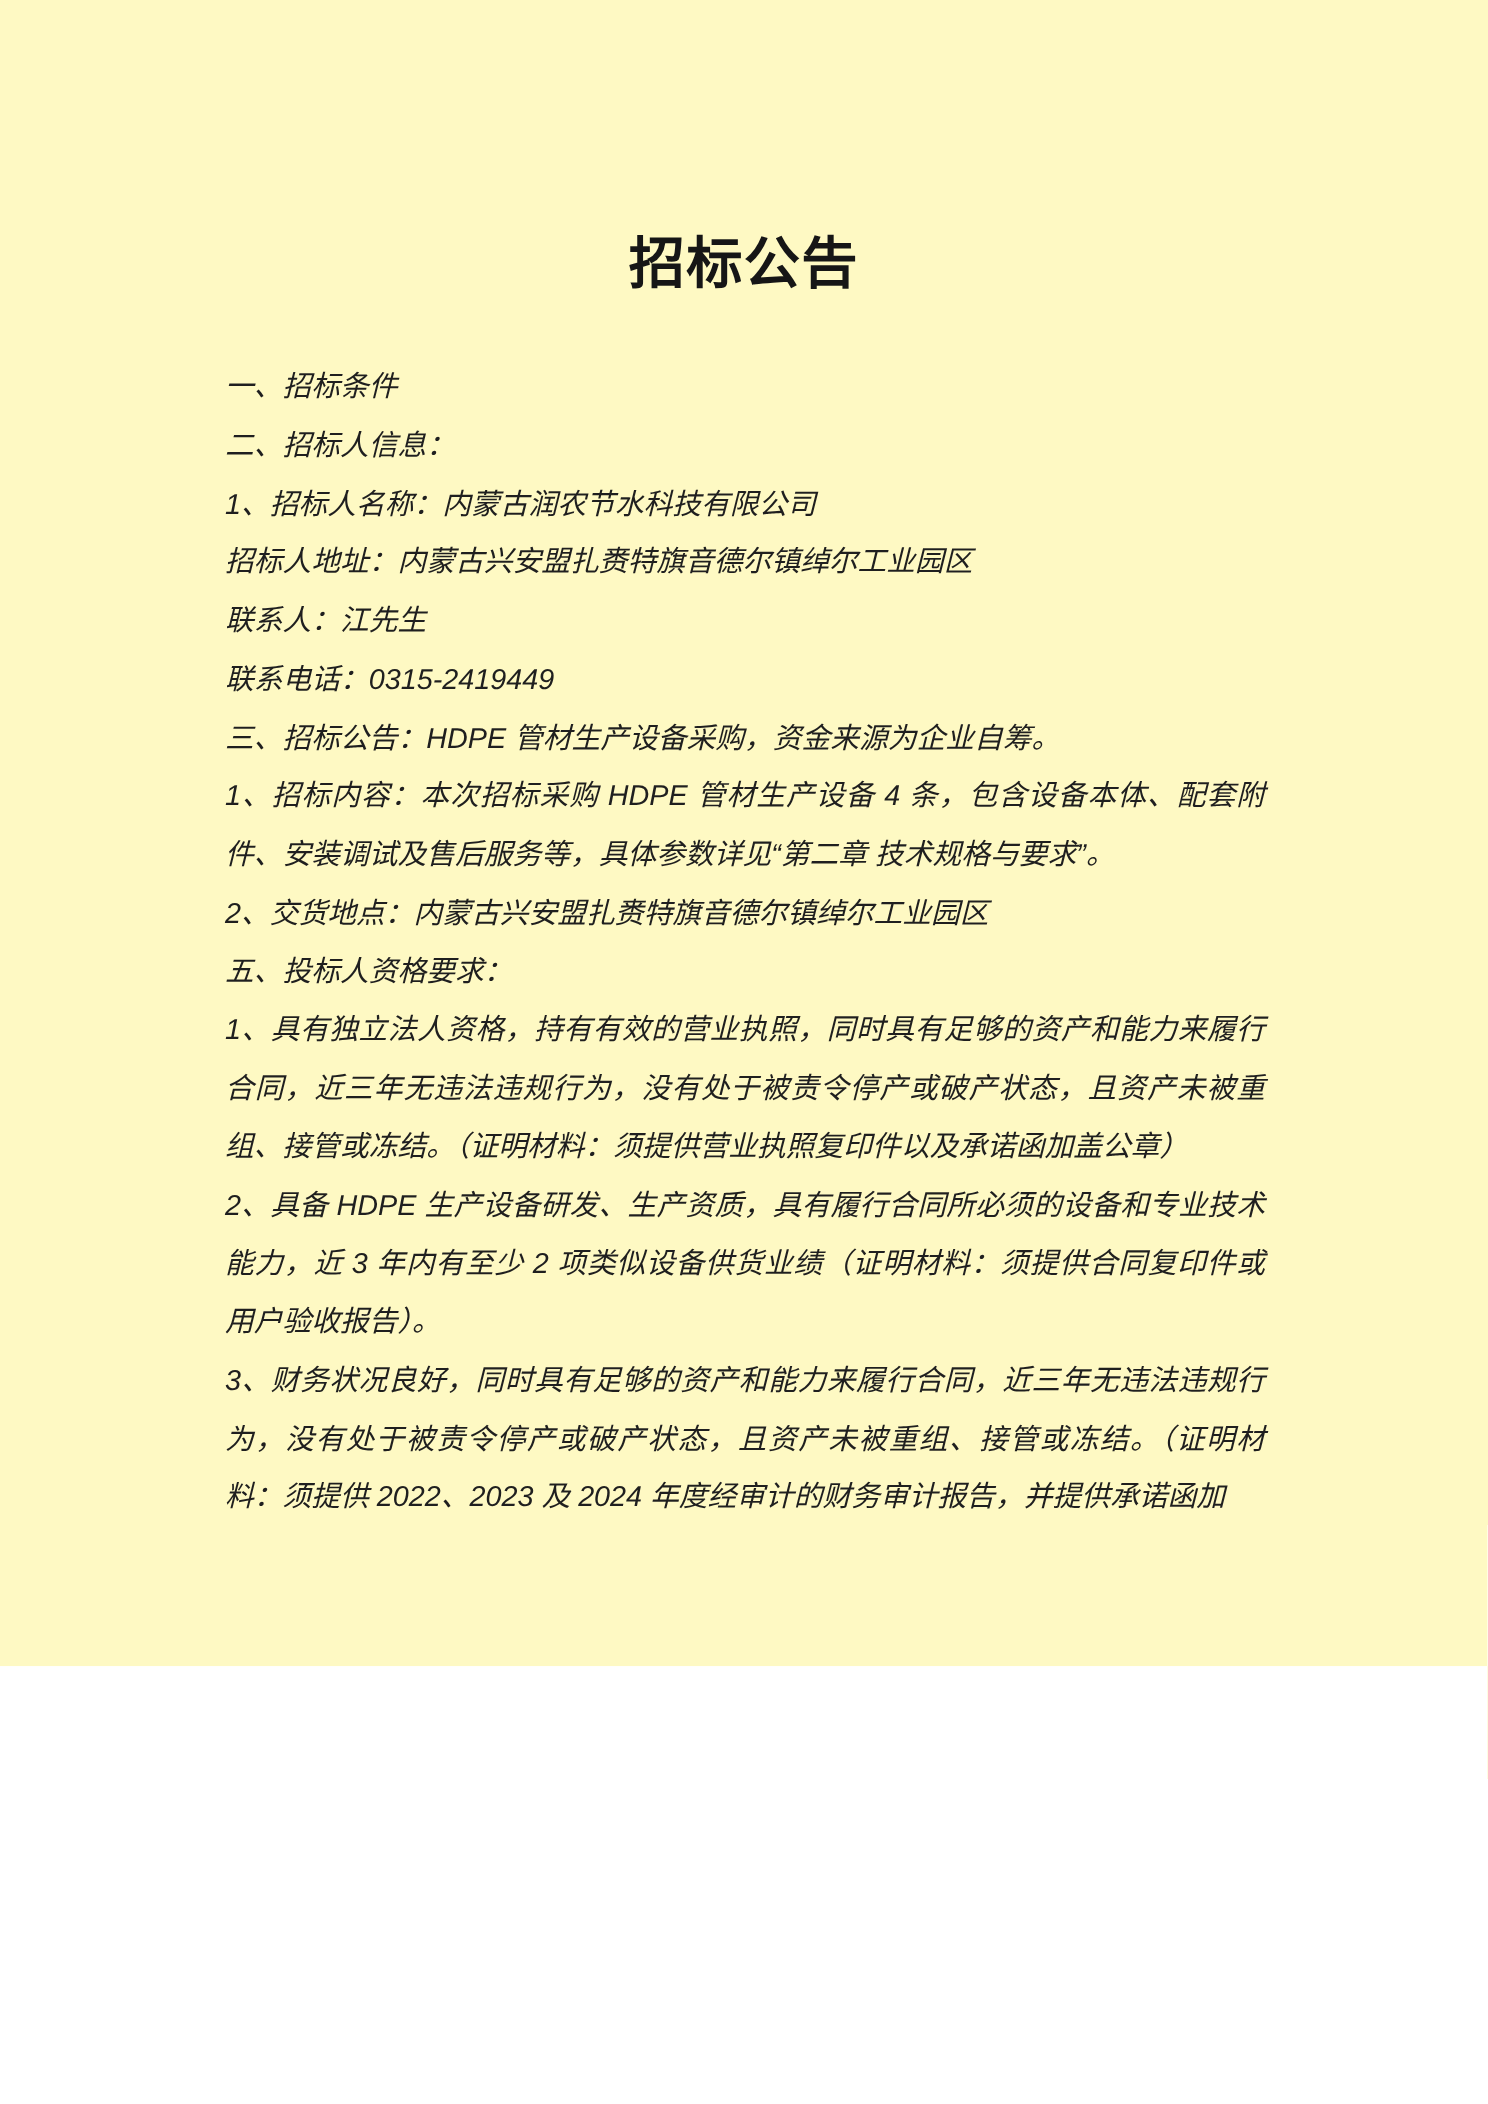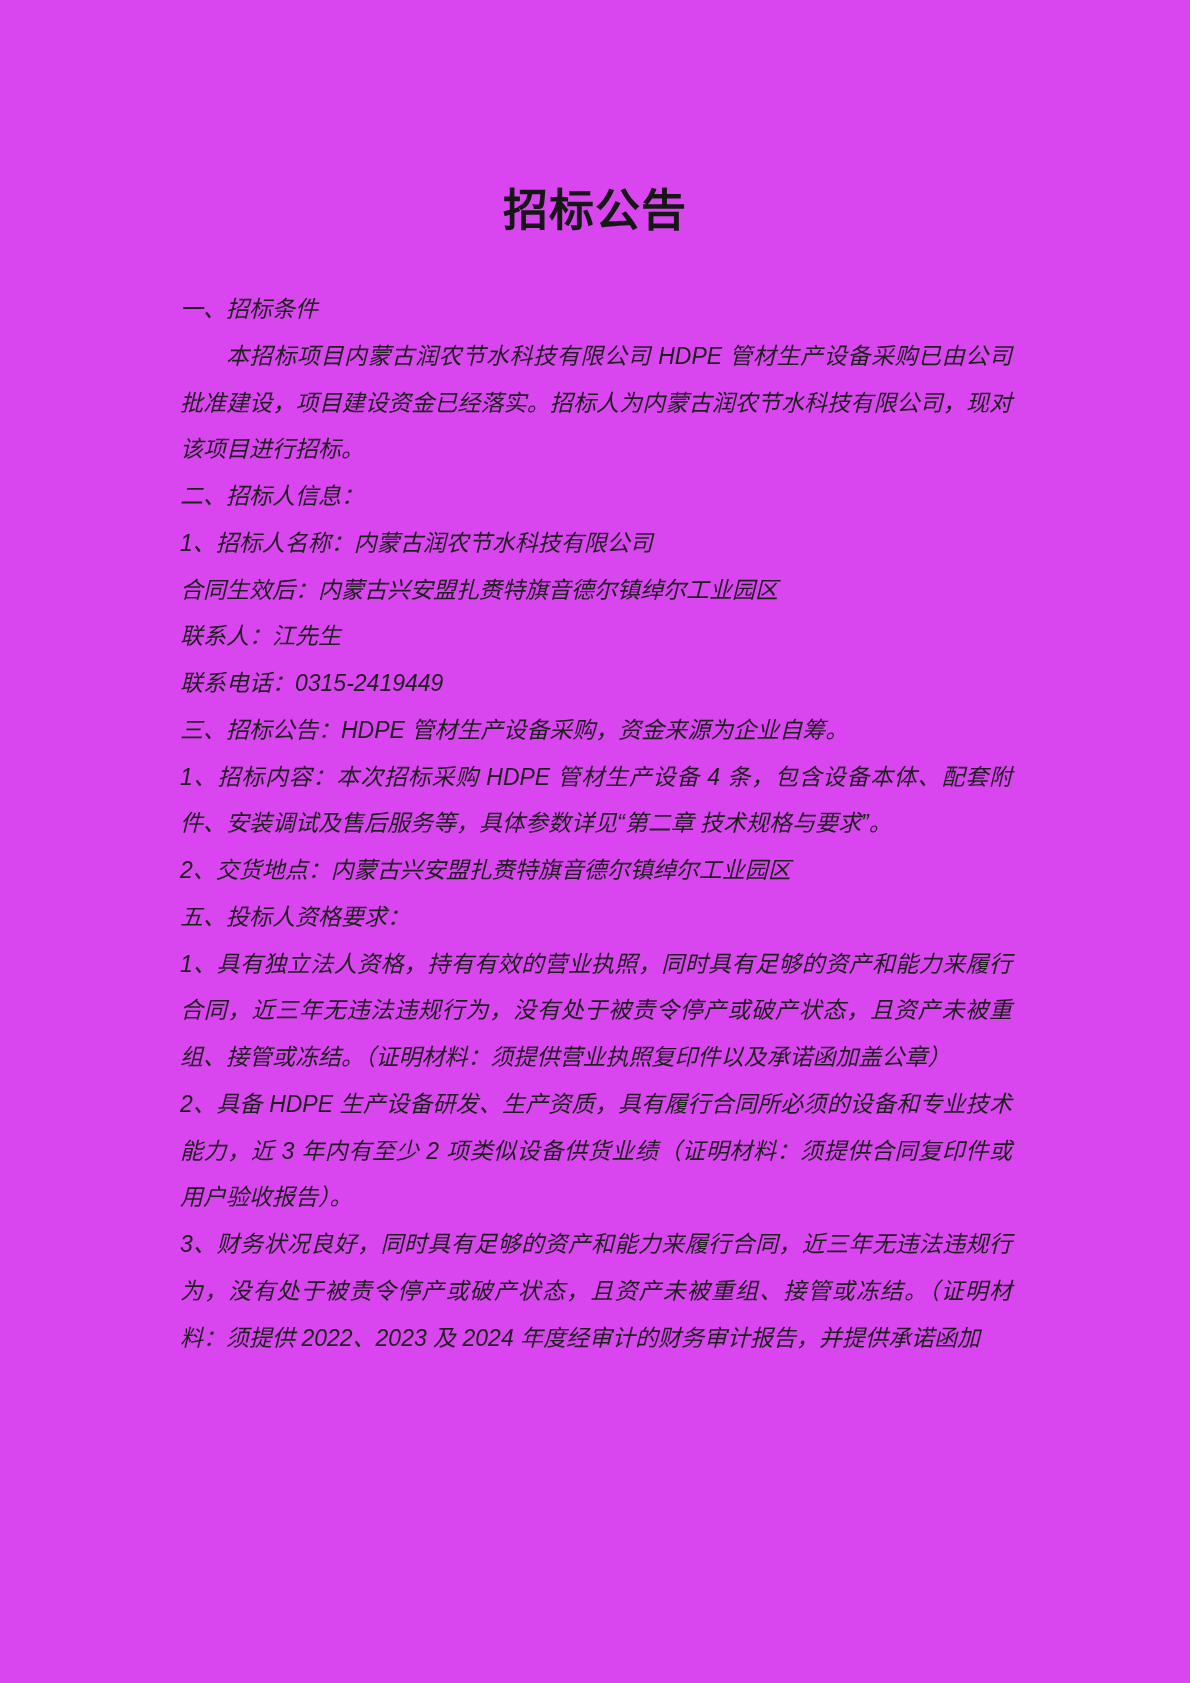--- a/index.html
+++ b/index.html
@@ -1,22 +1,22 @@
 <!DOCTYPE html>
 <html lang="zh-CN"><head>
 <meta charset="utf-8">
 <style>
   * { margin: 0; padding: 0; box-sizing: border-box; }
   html, body { background: #ffffff; }
   .page {
     position: relative;
     width: 1190px;
-    height: 1683px;
+    height: 1333px;
     margin: 0 auto;
-    background: #d946ef;
+    background: #fef9c3;
     color: #1f1f1f;
     font-family: "Liberation Sans", "DejaVu Sans", sans-serif;
     overflow: hidden;
   }
   .doc-title {
     padding-top: 183px;
     text-align: center;
     font-size: 45px;
     line-height: 55px;
     font-weight: 700;
@@ -34,24 +34,23 @@
   .doc-body p { margin: 0; font-style: italic; }
   .doc-body p.indent { text-indent: 2em; }
 </style>
 </head>
 <body>
 
 <div class="page">
   <h1 class="doc-title">招标公告</h1>
   <div class="doc-body">
     <p>一、招标条件</p>
-    <p class="indent">本招标项目内蒙古润农节水科技有限公司 HDPE 管材生产设备采购已由公司批准建设，项目建设资金已经落实。招标人为内蒙古润农节水科技有限公司，现对该项目进行招标。</p>
     <p>二、招标人信息：</p>
     <p>1、招标人名称：内蒙古润农节水科技有限公司</p>
-    <p>合同生效后：内蒙古兴安盟扎赉特旗音德尔镇绰尔工业园区</p>
+    <p>招标人地址：内蒙古兴安盟扎赉特旗音德尔镇绰尔工业园区</p>
     <p>联系人：江先生</p>
     <p>联系电话：0315-2419449</p>
     <p>三、招标公告：HDPE 管材生产设备采购，资金来源为企业自筹。</p>
     <p>1、招标内容：本次招标采购 HDPE 管材生产设备 4 条，包含设备本体、配套附件、安装调试及售后服务等，具体参数详见“第二章 技术规格与要求”。</p>
     <p>2、交货地点：内蒙古兴安盟扎赉特旗音德尔镇绰尔工业园区</p>
     <p>五、投标人资格要求：</p>
     <p>1、具有独立法人资格，持有有效的营业执照，同时具有足够的资产和能力来履行合同，近三年无违法违规行为，没有处于被责令停产或破产状态，且资产未被重组、接管或冻结。（证明材料：须提供营业执照复印件以及承诺函加盖公章）</p>
     <p>2、具备 HDPE 生产设备研发、生产资质，具有履行合同所必须的设备和专业技术能力，近 3 年内有至少 2 项类似设备供货业绩（证明材料：须提供合同复印件或用户验收报告）。</p>
     <p>3、财务状况良好，同时具有足够的资产和能力来履行合同，近三年无违法违规行为，没有处于被责令停产或破产状态，且资产未被重组、接管或冻结。（证明材料：须提供 2022、2023 及 2024 年度经审计的财务审计报告，并提供承诺函加</p>
   </div>

